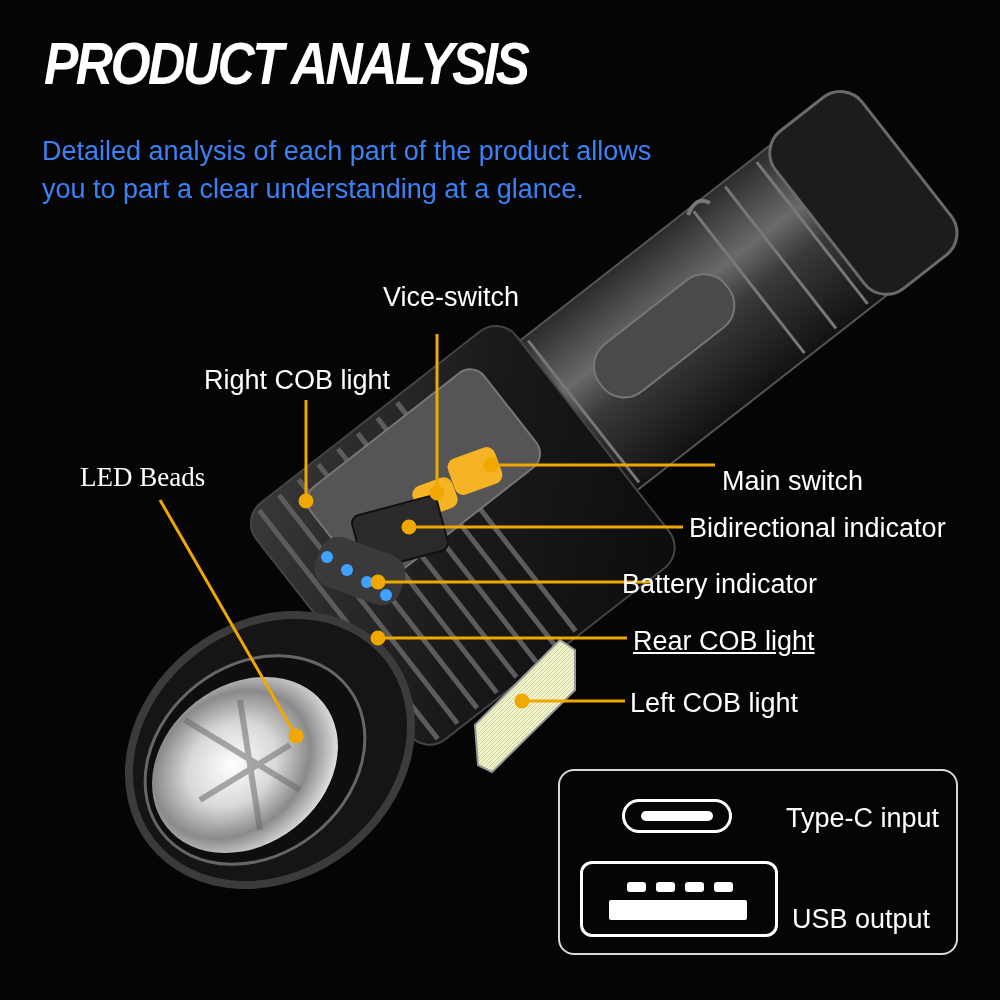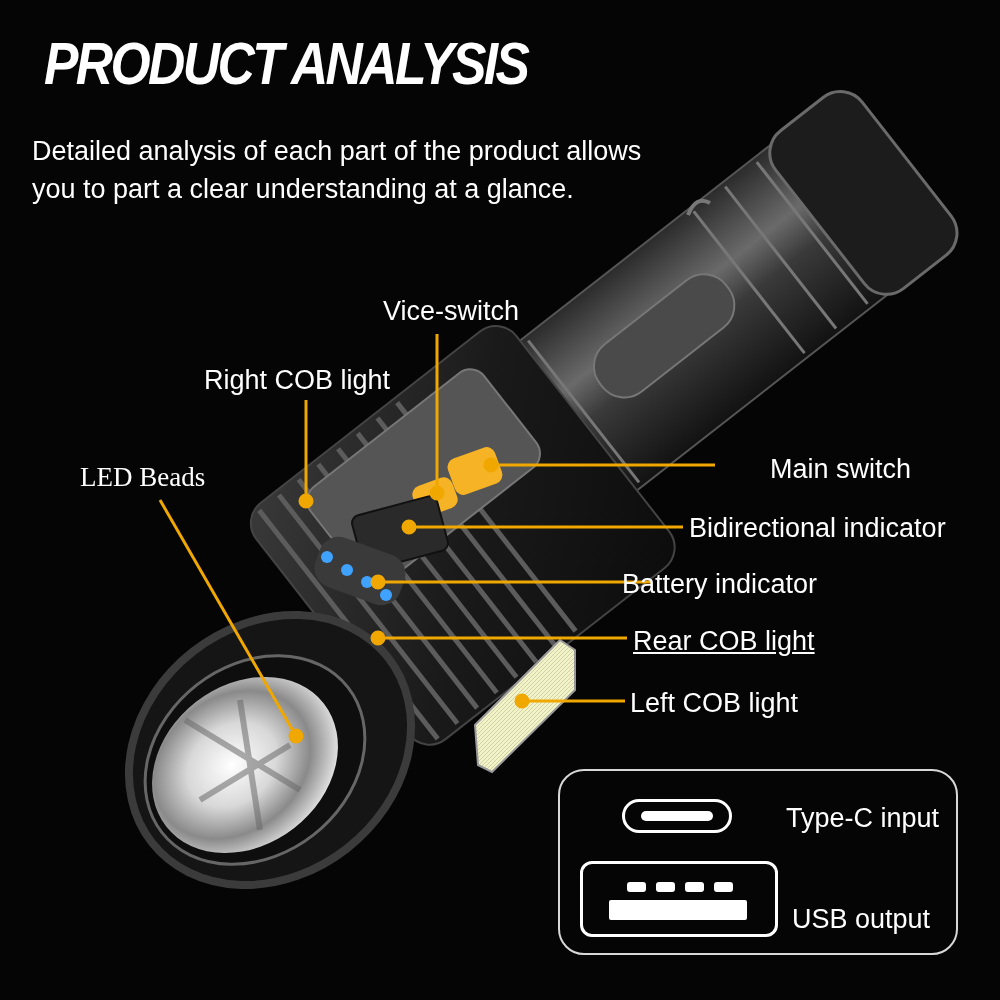--- a/index.html
+++ b/index.html
@@ -1,26 +1,26 @@
 <!DOCTYPE html>
 <html><head>
 <meta charset="utf-8">
 <style>
   html, body { margin: 0; padding: 0; background: #050505; }
   body { width: 1000px; height: 1000px; position: relative; overflow: hidden;
          font-family: "Liberation Sans", "DejaVu Sans", sans-serif; color: #fff; }
   .title { position: absolute; left: 44px; top: 34px; font-size: 60px; font-weight: 900;
            font-style: italic; letter-spacing: -3px; transform: scaleX(0.86); transform-origin: left top;
            line-height: 1; white-space: nowrap; font-family: "Liberation Sans", sans-serif; }
-  .subtitle { position: absolute; left: 32px; top: 132px; font-size: 27px; line-height: 38px; color: #ffffff; }
+  .subtitle { position: absolute; left: 42px; top: 132px; font-size: 27px; line-height: 38px; color: #3b82f6; }
   .subtitle div { white-space: nowrap; }
   .art { position: absolute; left: 0; top: 0; width: 1000px; height: 1000px; }
   .label { position: absolute; font-size: 27px; color: #fff; white-space: nowrap; line-height: 1; }
   .ports-box { position: absolute; left: 558px; top: 769px; width: 400px; height: 186px;
-               border: 2px solid #d8d8d8; border-radius: 26px; box-sizing: border-box; }
+               border: 2px solid #d8d8d8; border-radius: 16px; box-sizing: border-box; }
   .typec-icon { position: absolute; left: 62px; top: 28px; width: 110px; height: 34px; border: 3px solid #fff;
                 border-radius: 20px; box-sizing: border-box; }
   .typec-icon::after { content: ""; position: absolute; left: 16px; right: 16px; top: 9px; height: 10px;
                        background: #fff; border-radius: 6px; }
   .usb-icon { position: absolute; left: 20px; top: 90px; width: 198px; height: 76px; border: 3px solid #fff;
               border-radius: 12px; box-sizing: border-box; }
   .usb-pins { position: absolute; left: 44px; top: 18px; display: flex; gap: 10px; }
   .usb-pins span { width: 19px; height: 10px; background: #fff; border-radius: 3px; display: block; }
   .usb-bar { position: absolute; left: 26px; top: 36px; width: 138px; height: 20px; background: #fff; border-radius: 2px; }
   .port-label { position: absolute; font-size: 27px; color: #fff; white-space: nowrap; line-height: 1; }
@@ -127,24 +127,24 @@
       <circle cx="409" cy="527" r="6"></circle>
     <line x1="378" y1="582" x2="652" y2="582"></line>
       <circle cx="378" cy="582" r="6"></circle>
     <line x1="378" y1="638" x2="627" y2="638"></line>
       <circle cx="378" cy="638" r="6"></circle>
     <line x1="522" y1="701" x2="625" y2="701"></line>
       <circle cx="522" cy="701" r="6"></circle>
   </g>
 </svg>
 
-<div class="label" style="left:383px; top:298px;">Vice-switch</div>
+<div class="label" style="left:383px; top:284px;">Vice-switch</div>
 <div class="label" style="left:204px; top:367px;">Right COB light</div>
 <div class="label" style="left:80px; top:464px;font-family:Liberation Serif, serif;">LED Beads</div>
-<div class="label" style="left:722px; top:456px;margin-left:48px;">Main switch</div>
+<div class="label" style="left:722px; top:468px;">Main switch</div>
 <div class="label" style="left:689px; top:515px;">Bidirectional indicator</div>
 <div class="label" style="left:622px; top:571px;">Battery indicator</div>
 <div class="label" style="left:633px; top:628px;text-decoration:underline;">Rear COB light</div>
 <div class="label" style="left:630px; top:690px;">Left COB light</div>
 
 <div class="ports-box">
   <div class="typec-icon"></div>
   <div class="port-label" style="left:226px; top:34px;">Type-C input</div>
   <div class="usb-icon">
     <div class="usb-pins">

